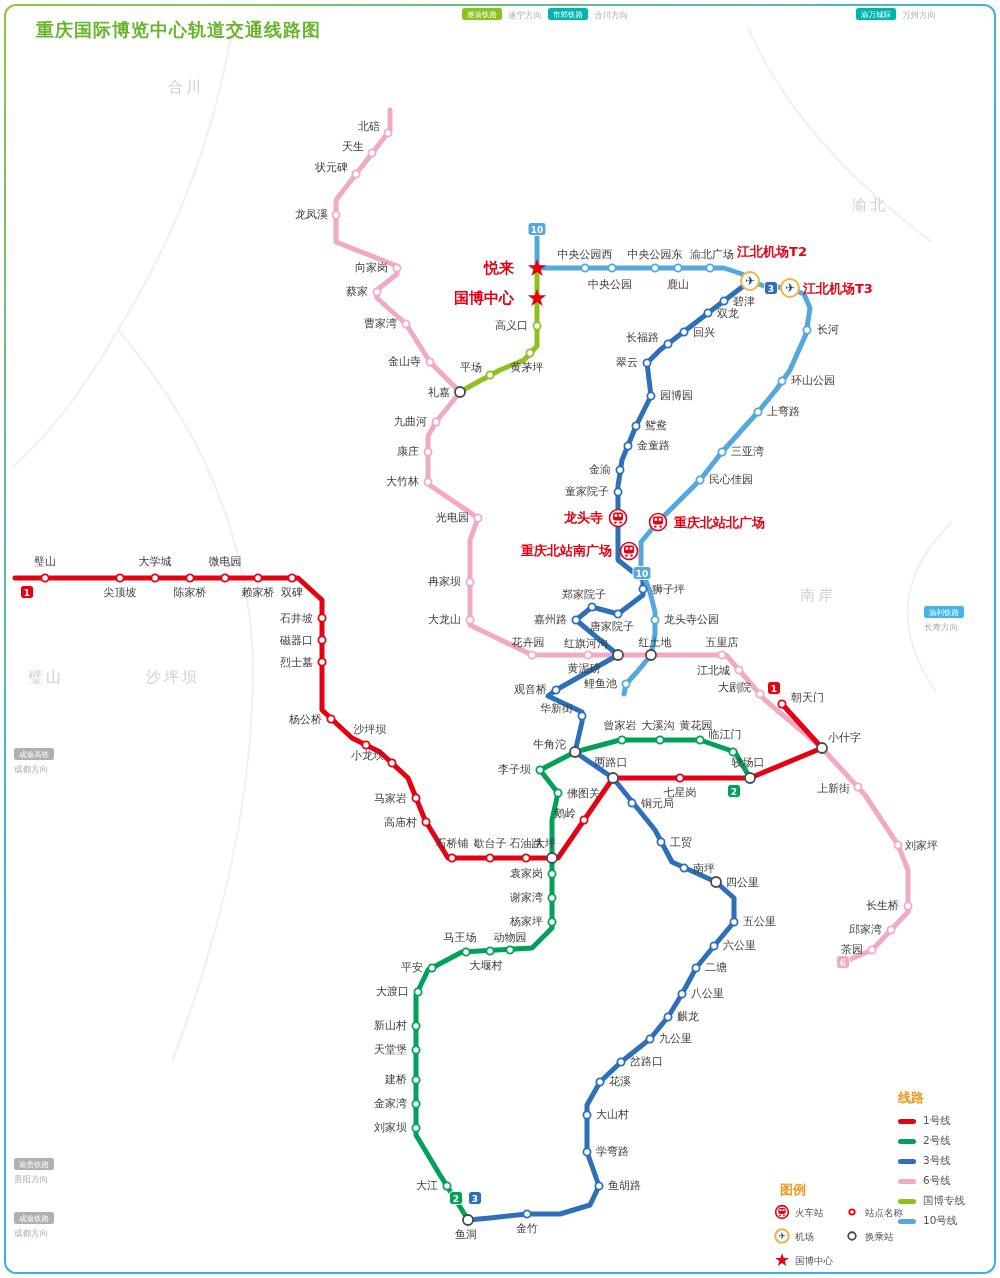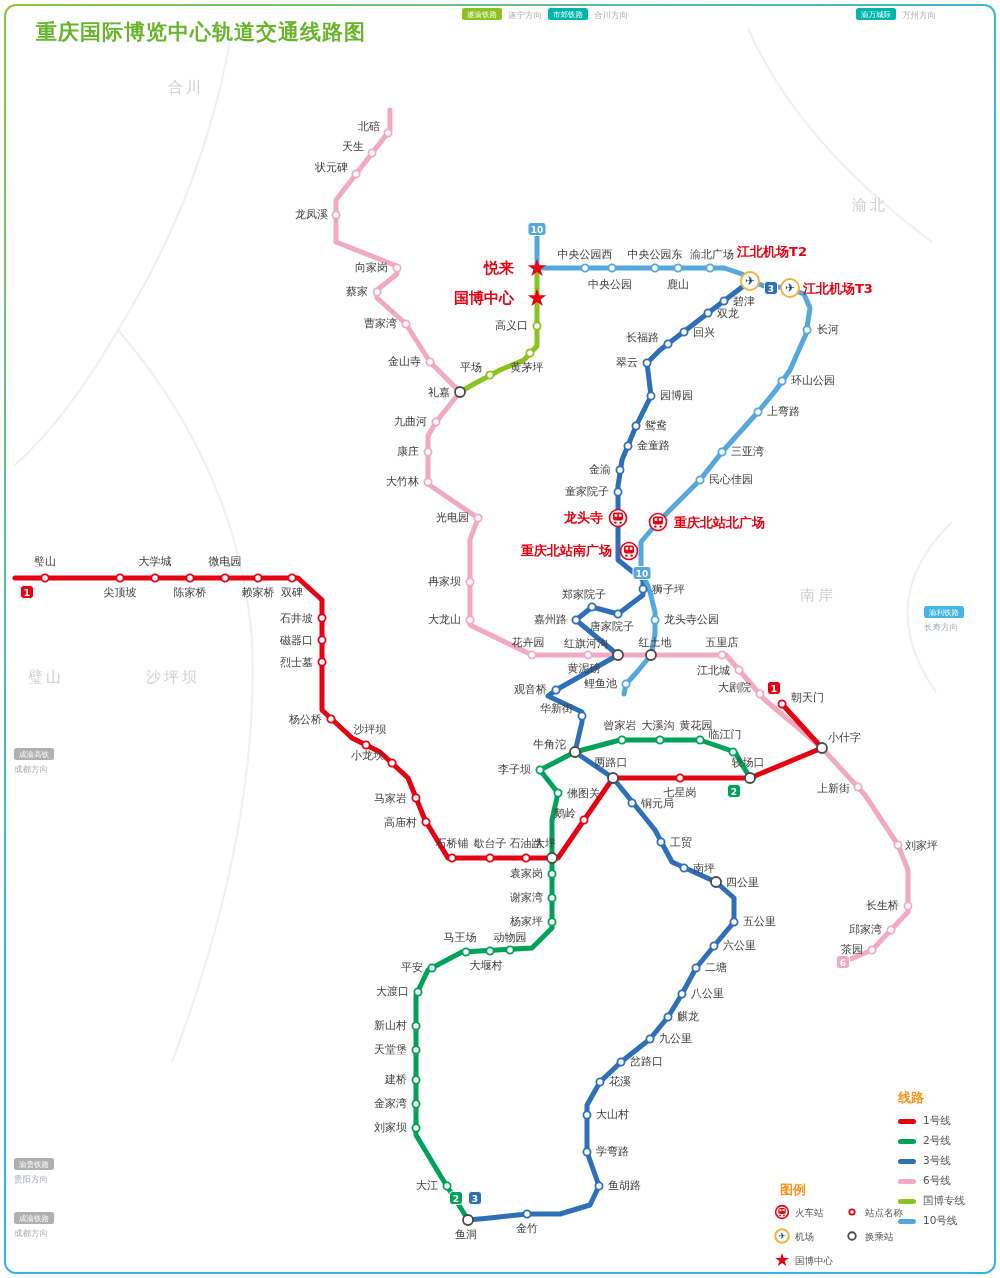--- a/index.html
+++ b/index.html
@@ -2,21 +2,21 @@
 <html><head>
 <meta charset="utf-8">
 <style>
   html,body{margin:0;padding:0;background:#fff;}
   .page{position:relative;width:1000px;height:1278px;background:#ffffff;overflow:hidden;
         font-family:"DejaVu Sans","Liberation Sans",sans-serif;}
   .frame{position:absolute;inset:4px;border-radius:12px;border:2px solid transparent;
          background:linear-gradient(#fff,#fff) padding-box,
                     linear-gradient(140deg,#8dc63f 0%,#35b4e4 45%,#35b4e4 100%) border-box;}
   #metro-svg{position:absolute;left:0;top:0;}
-  .title{position:absolute;left:36px;top:18px;margin:0;font-size:21px;font-weight:bold;
+  .title{position:absolute;left:36px;top:18px;margin:0;font-size:18px;font-weight:bold;
          color:#68b52c;letter-spacing:1px;z-index:5;}
   svg text{font-family:"DejaVu Sans","Liberation Sans",sans-serif;}
 </style>
 </head>
 <body>
 
 <div class="page">
   <div class="frame"></div>
   <h1 class="title">重庆国际博览中心轨道交通线路图</h1>
   <svg id="metro-svg" width="1000" height="1278" viewBox="0 0 1000 1278">

